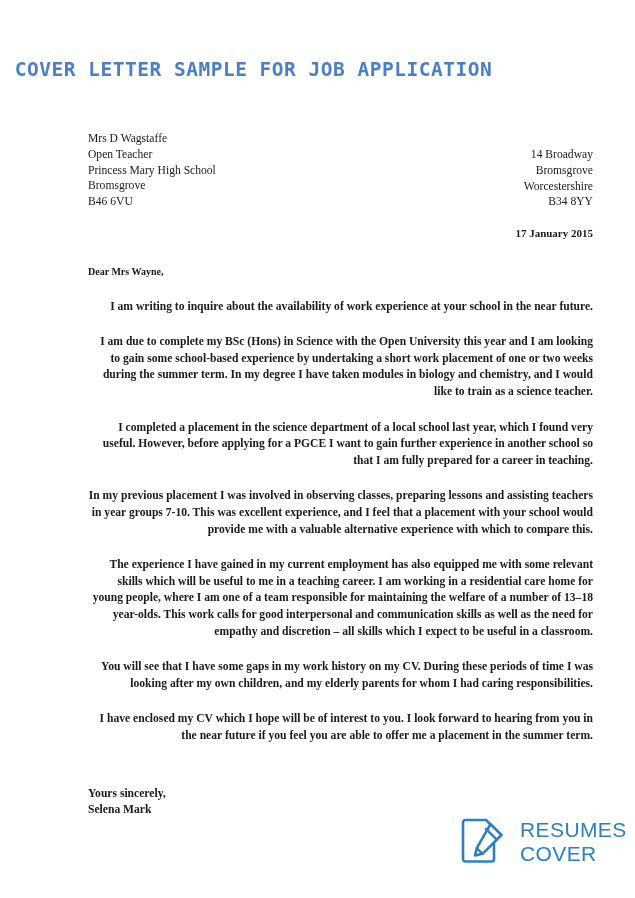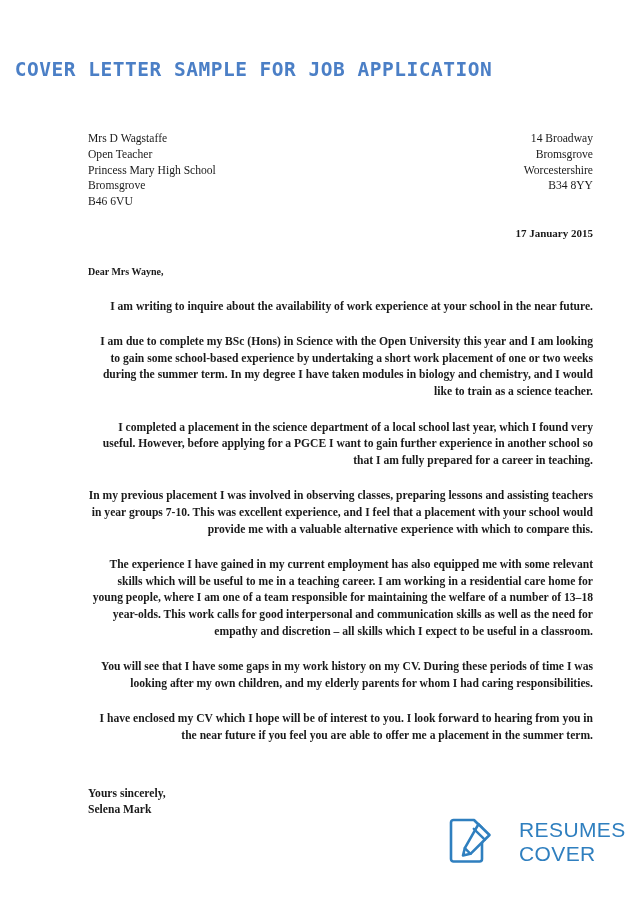--- a/index.html
+++ b/index.html
@@ -46,21 +46,21 @@
   }
   .addr-left {
     position: absolute;
     left: 0;
     top: 0;
     text-align: left;
   }
   .addr-right {
     position: absolute;
     right: 0;
-    top: 0;
+    top: 16px;
     text-align: right;
   }
   .addr-line {
     font-size: 11.6px;
     font-weight: normal;
     color: #1a1a1a;
     line-height: 15.8px;
     white-space: nowrap;
   }
 
@@ -97,25 +97,25 @@
   .signoff-line {
     font-size: 11.6px;
     font-weight: bold;
     color: #1a1a1a;
     line-height: 15.8px;
   }
 
   
   .logo {
     position: absolute;
-    left: 448px;
+    left: 460px;
     top: 818px;
     display: flex;
     align-items: center;
-    gap: 26px;
+    gap: 15px;
   }
   .logo-icon {
     width: 45px;
     height: 48px;
     flex: 0 0 auto;
   }
   .logo-text {
     font-family: "Liberation Sans", "DejaVu Sans", sans-serif;
     color: #2f7fbf;
     font-size: 21px;

